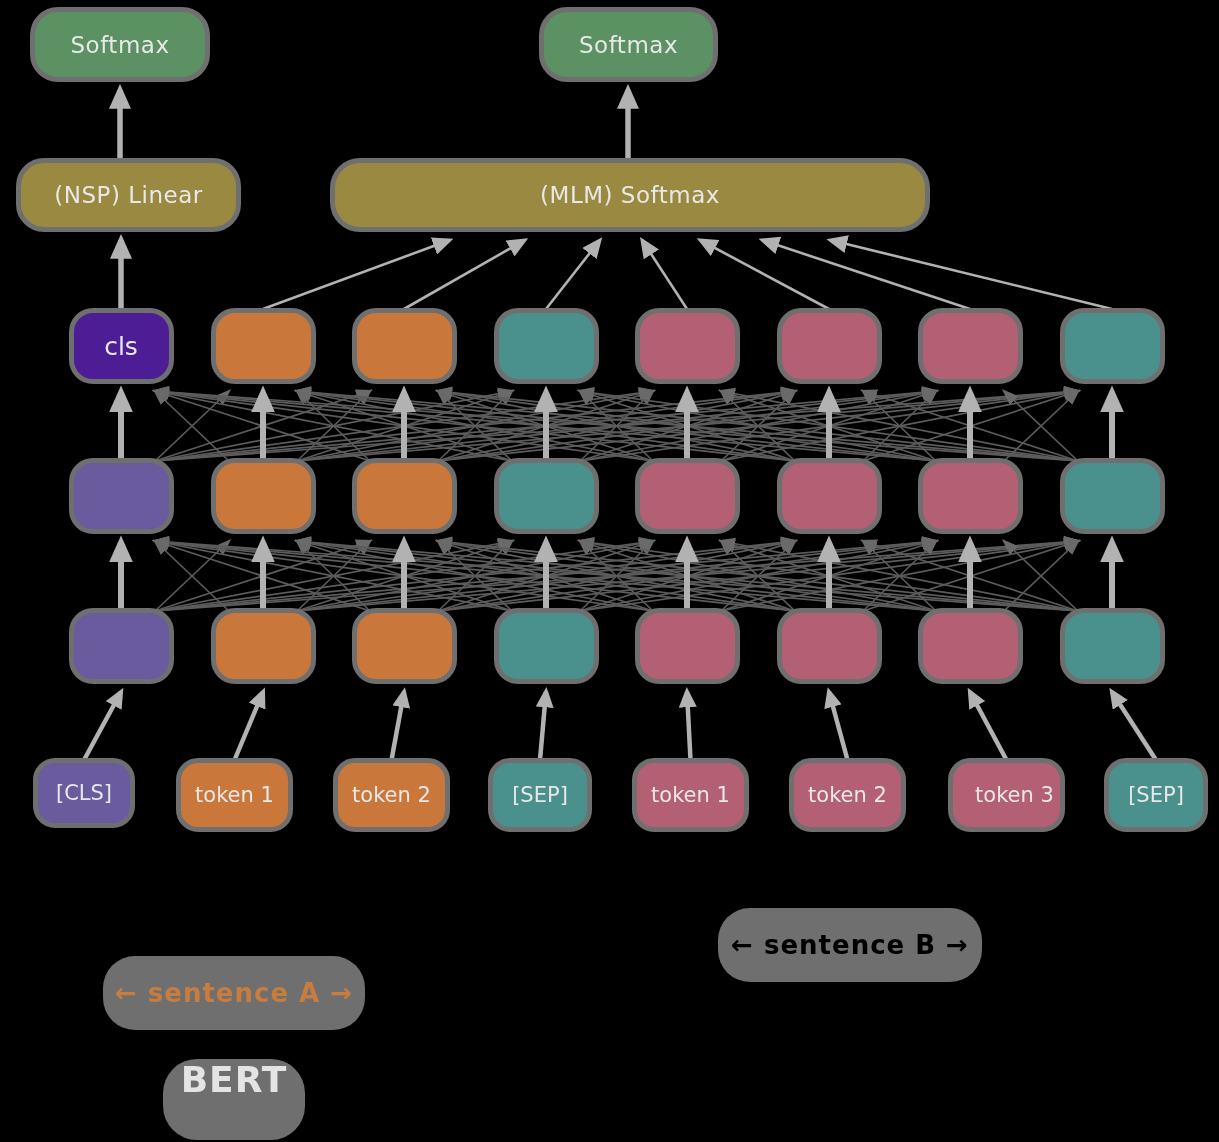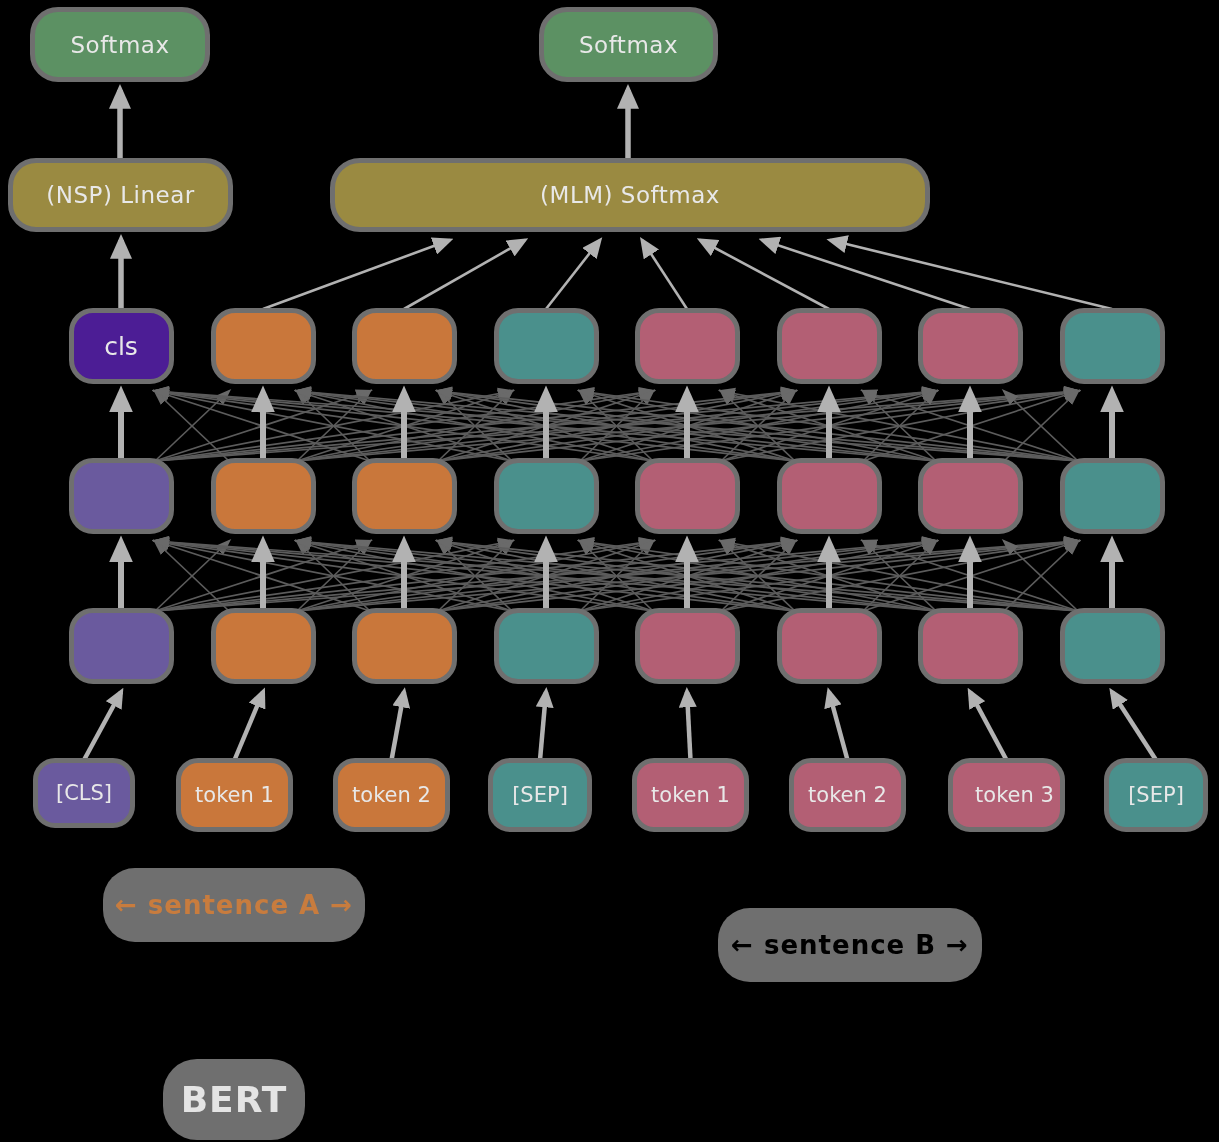--- a/index.html
+++ b/index.html
@@ -17,21 +17,21 @@
   .headbox{font-size:23px;letter-spacing:0.5px;}
   .clslabel{font-size:25px;}
   .tokenlabel{font-size:21px;}
   .badge{
     position:absolute;box-sizing:border-box;border:none;border-radius:32px;
     display:flex;align-items:center;justify-content:center;
     font-weight:bold;font-size:26px;letter-spacing:1px;
   }
   .bert{
     position:absolute;box-sizing:border-box;border-radius:34px;
-    display:flex;align-items:center;justify-content:center;
+    display:flex;justify-content:center;
     font-weight:bold;font-size:36px;letter-spacing:1px;color:#e4e4e4;
   }
 </style>
 </head>
 <body>
 
 <div id="stage">
 
   <svg id="arrows" width="1219" height="1142">
     <defs>
@@ -196,21 +196,21 @@
         <line x1="628" y1="158" x2="628" y2="90" stroke="#b2b2b2" stroke-width="5.5" marker-end="url(#mh-light)"></line>
       </g>
   </svg>
 
   <div class="box headbox" style="left: 30px; top: 7px; width: 180px; height: 75px; border-radius: 28px; background: rgb(92, 145, 99); border-color: rgb(111, 111, 111);">
     <span>Softmax</span>
   </div>
   <div class="box headbox" style="left: 539px; top: 7px; width: 179px; height: 75px; border-radius: 28px; background: rgb(92, 145, 99); border-color: rgb(111, 111, 111);">
     <span>Softmax</span>
   </div>
-  <div class="box headbox" style="left: 8px; top: 158px; width: 225px; height: 74px; border-radius: 28px; background: rgb(154, 138, 65); border-color: rgb(111, 111, 111);">
+  <div class="box headbox" style="left: 16px; top: 158px; width: 225px; height: 74px; border-radius: 28px; background: rgb(154, 138, 65); border-color: rgb(111, 111, 111);">
     <span>(NSP) Linear</span>
   </div>
   <div class="box headbox" style="left: 330px; top: 158px; width: 600px; height: 74px; border-radius: 30px; background: rgb(154, 138, 65); border-color: rgb(111, 111, 111);">
     <span>(MLM) Softmax</span>
   </div>
 
   <div id="grid">
       <div class="box" style="left: 68.5px; top: 308px; width: 105px; height: 76px; background: #4c1d95; border-color: rgb(111, 111, 111); border-radius: 24px;">
         <span class="clslabel">cls</span>
       </div>
@@ -258,21 +258,21 @@
         <span class="tokenlabel">token 2</span>
       </div>
       <div class="box" style="left: 948px; top: 758px; width: 117px; height: 74px; background: rgb(179, 95, 116); border-color: rgb(111, 111, 111); border-radius: 22px; padding-left: 16px;">
         <span class="tokenlabel">token 3</span>
       </div>
       <div class="box" style="left: 1104px; top: 758px; width: 104px; height: 74px; background: rgb(74, 144, 140); border-color: rgb(111, 111, 111); border-radius: 22px;">
         <span class="tokenlabel">[SEP]</span>
       </div>
     </div>
 
-  <div class="badge" id="badge-a" style="left: 103px; top: 868px; width: 262px; height: 74px; background: rgb(111, 111, 111); color: rgb(200, 124, 62);">
+  <div class="badge" id="badge-a" style="left: 103px; top: 956px; width: 262px; height: 74px; background: rgb(111, 111, 111); color: rgb(200, 124, 62);">
     <span>← sentence A →</span>
   </div>
   <div class="badge" id="badge-b" style="left: 718px; top: 908px; width: 264px; height: 74px; background: rgb(111, 111, 111); color: #000000;">
     <span>← sentence B →</span>
   </div>
 
   <div class="bert" id="bert-box" style="left: 163px; top: 1059px; width: 142px; height: 81px; background: rgb(111, 111, 111);">
     <span>BERT</span>
   </div>
 

